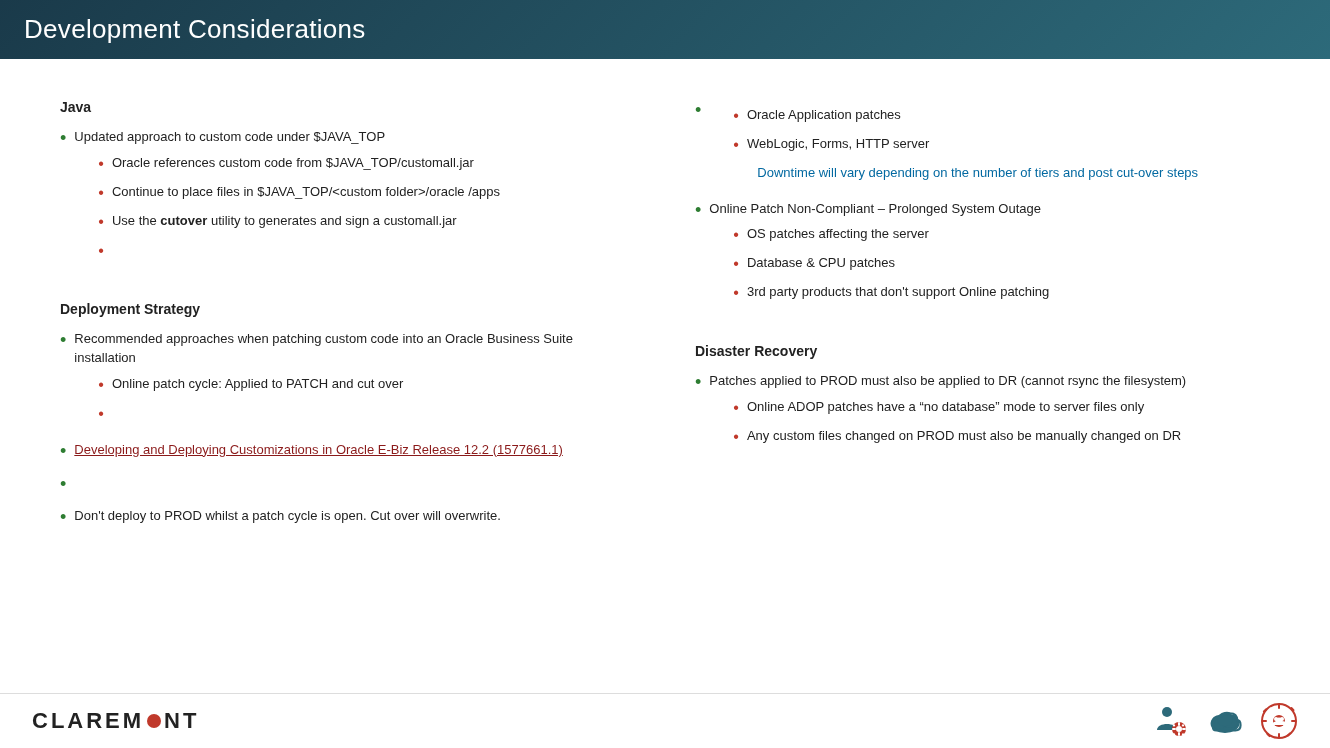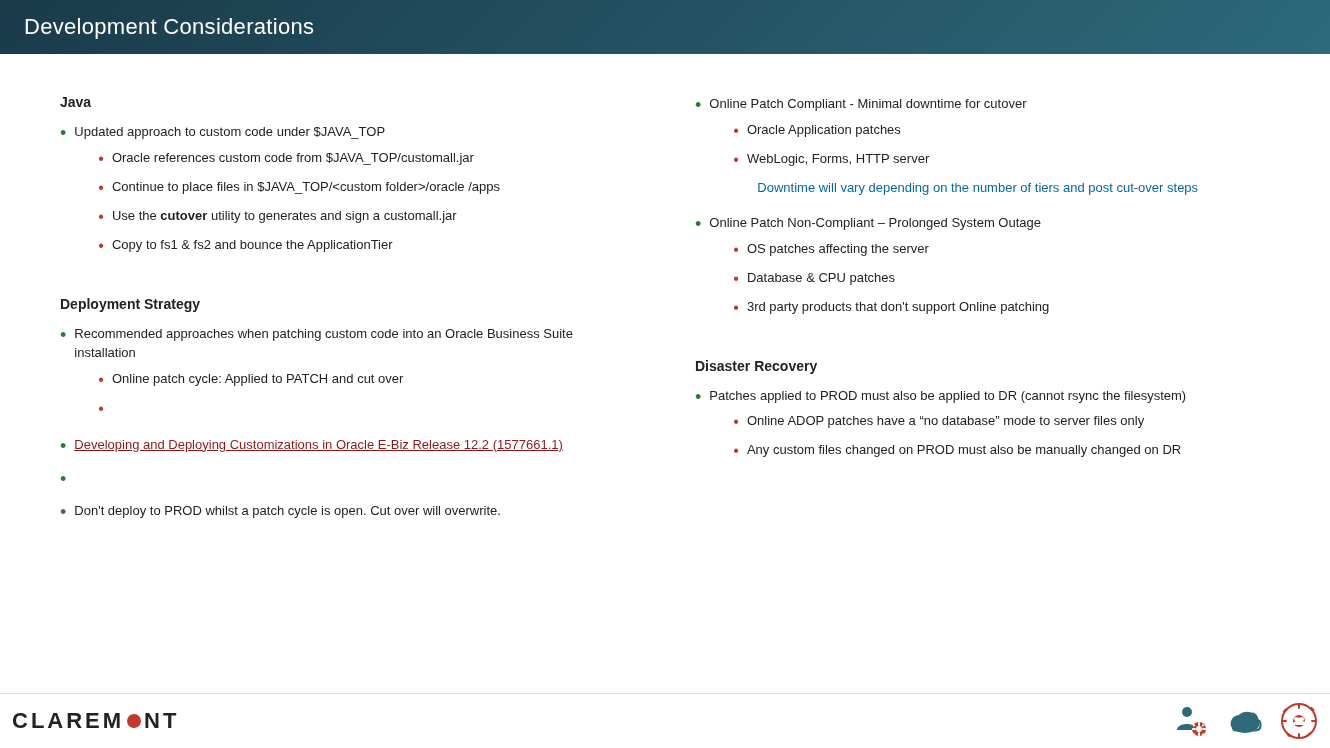--- a/index.html
+++ b/index.html
@@ -11,21 +11,21 @@
       width: 1330px;
       height: 748px;
       overflow: hidden;
       display: flex;
       flex-direction: column;
     }
     .header {
       background: linear-gradient(135deg, #1a3a4a 0%, #2d6a7a 100%);
       color: #fff;
       padding: 14px 24px;
-      font-size: 22px;
+      font-size: 26px;
       font-weight: 400;
       letter-spacing: 0.3px;
     }
     .main-content {
       display: flex;
       flex: 1;
       padding: 40px 60px 20px 60px;
       gap: 60px;
       justify-content: center;
     }
@@ -88,21 +88,21 @@
       margin-left: 48px;
       margin-top: 4px;
       margin-bottom: 8px;
       line-height: 1.5;
       color: #0369a1;
     }
     .footer {
       display: flex;
       align-items: center;
       justify-content: space-between;
-      padding: 8px 12px;
+      padding: 8px 32px;
       border-top: 1px solid #ddd;
       background: #fff;
     }
     .logo {
       display: flex;
       align-items: center;
       gap: 2px;
     }
     .logo-text {
       font-size: 22px;
@@ -159,21 +159,20 @@
               <li>
                 <span class="bullet">•</span>
                 <span>Continue to place files in $JAVA_TOP/&lt;custom folder&gt;/oracle /apps</span>
               </li>
               <li>
                 <span class="bullet">•</span>
                 <span>Use the <strong>cutover</strong> utility to generates and sign a customall.jar</span>
               </li>
               <li>
                 <span class="bullet">•</span>
-                <span>Copy to fs1 &amp; fs2 and bounce the ApplicationTier</span>
               </li>
             </ul>
           </div>
         </li>
       </ul>
     </div>
 
     <div class="section">
       <div class="section-title">Deployment Strategy</div>
       <ul class="main-list">
@@ -208,21 +207,20 @@
 
   </div>
 
   <div class="right-column">
 
     <div class="section">
       <ul class="main-list">
         <li>
           <span class="bullet">•</span>
           <div>
-            <span>Online Patch Compliant -  Minimal downtime for cutover</span>
             <ul class="sub-list">
               <li>
                 <span class="bullet">•</span>
                 <span>Oracle Application patches</span>
               </li>
               <li>
                 <span class="bullet">•</span>
                 <span>WebLogic, Forms, HTTP server</span>
               </li>
             </ul>

